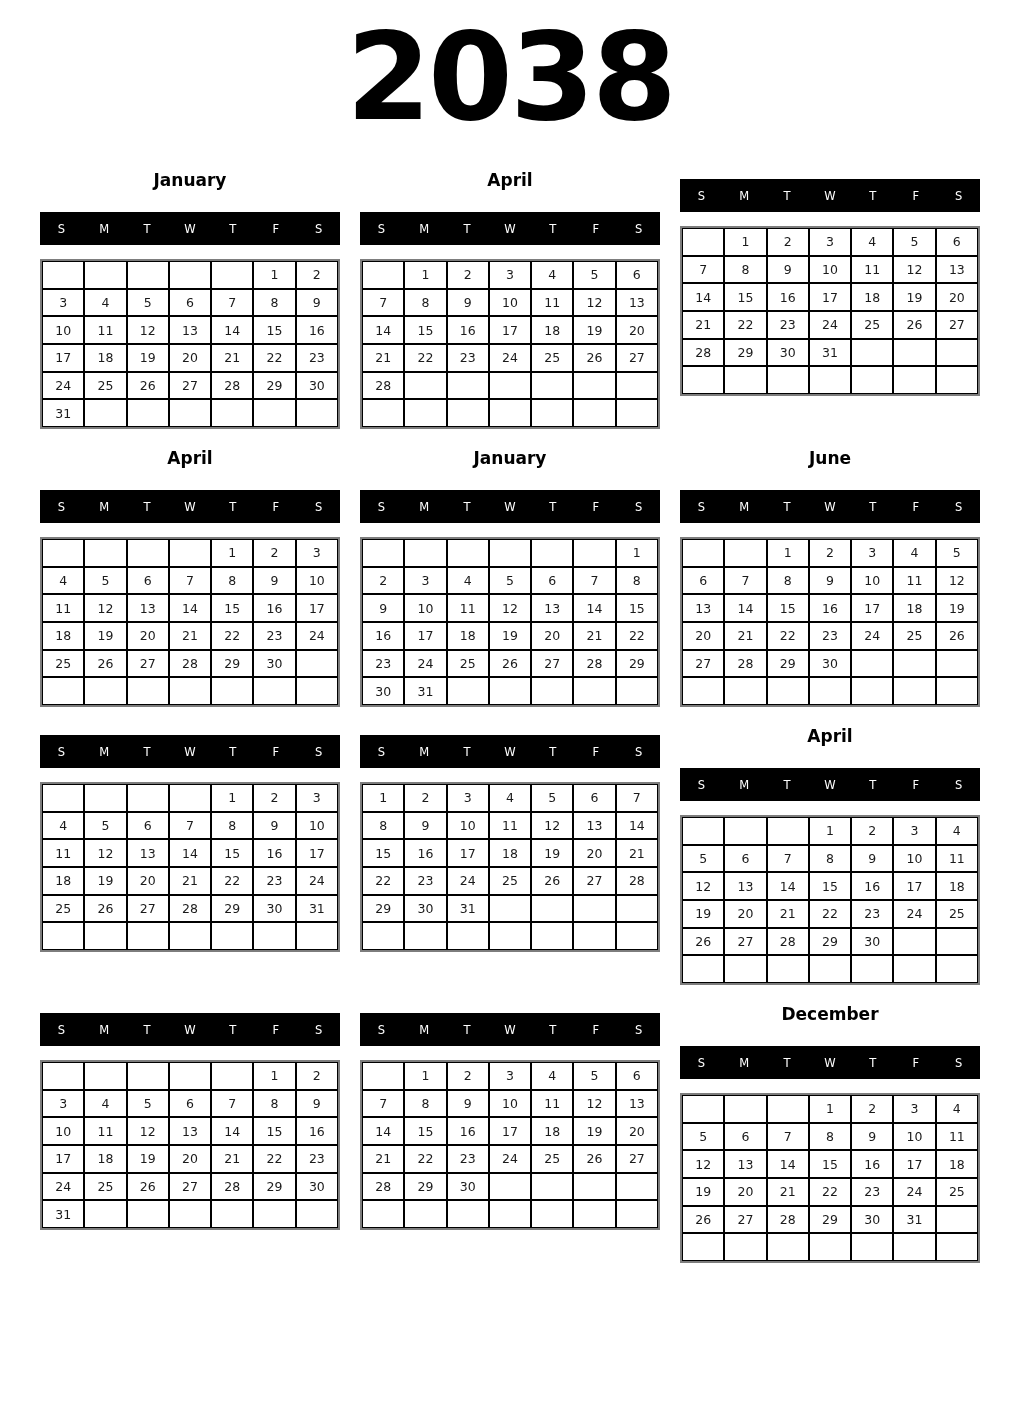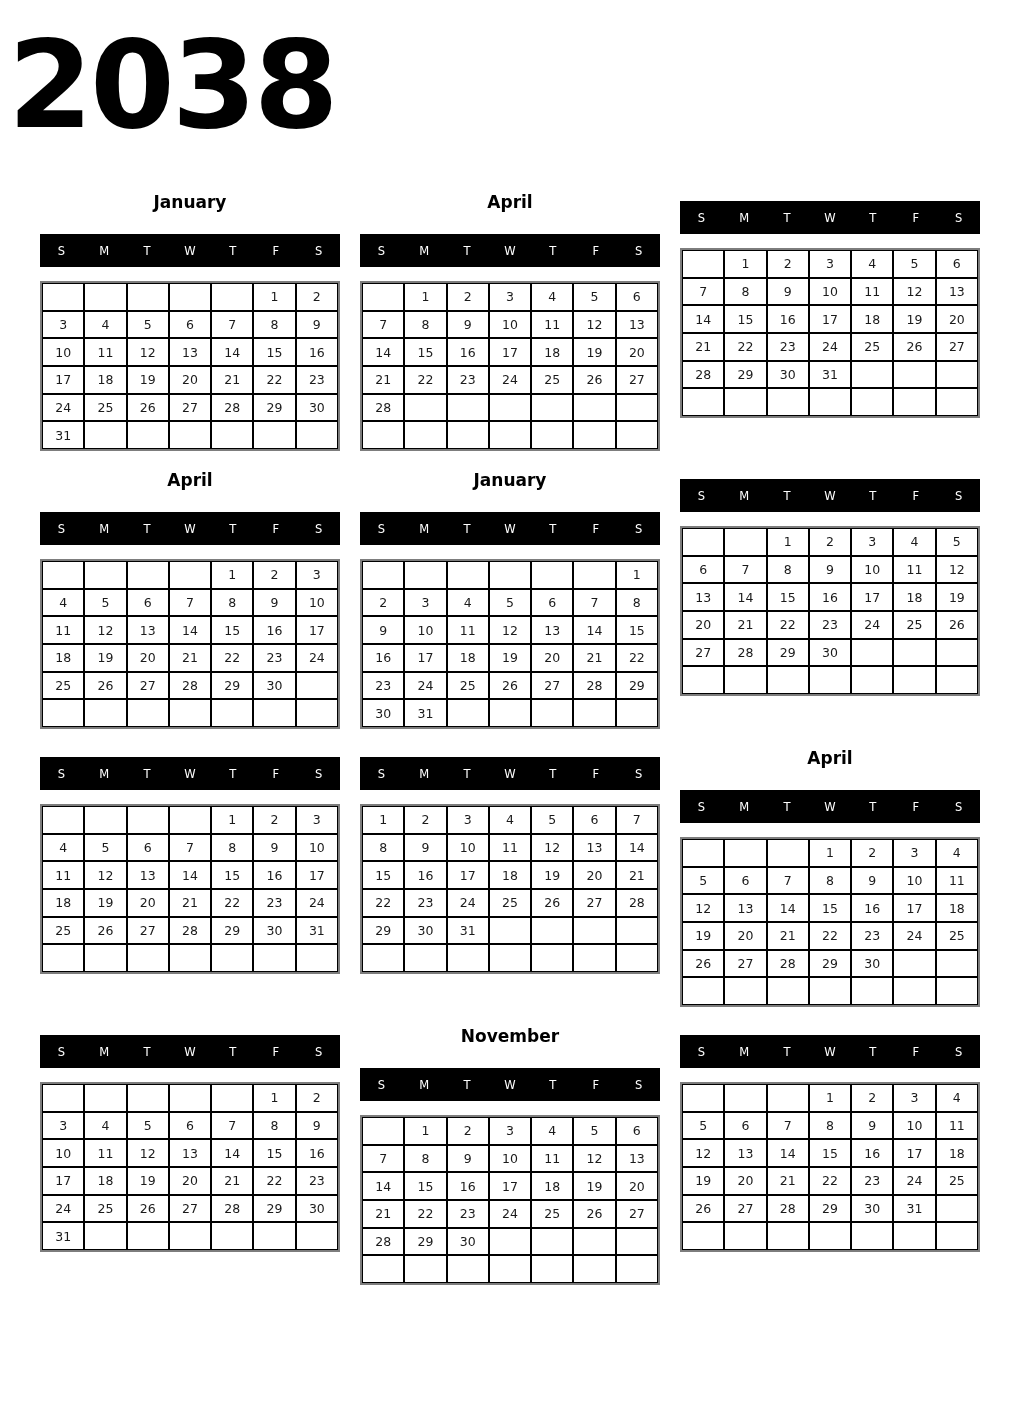--- a/index.html
+++ b/index.html
@@ -8,36 +8,37 @@
     background: #ffffff;
   }
   body {
     width: 1020px;
     height: 1412px;
     font-family: "DejaVu Sans", sans-serif;
     color: #000000;
     overflow: hidden;
   }
   .year-title {
-    margin: 8px;
+    margin: 0;
     height: 160px;
     box-sizing: border-box;
     padding-top: 16px;
     line-height: 1;
+    text-align: center;
     font-size: 122px;
     font-weight: 700;
     letter-spacing: -3px;
     color: #000000;
   }
   .months {
     display: grid;
     grid-template-columns: repeat(3, 300px);
     column-gap: 20px;
     row-gap: 13px;
-    margin: 18px 40px;
+    margin: 4px 40px;
   }
   .month {
     width: 300px;
   }
   .month-title {
     display: block;
     height: 33px;
     line-height: 33px;
     text-align: center;
     font-size: 17px;
@@ -360,20 +361,21 @@
         <div class="cell">31</div>
         <div class="cell"></div>
         <div class="cell"></div>
         <div class="cell"></div>
         <div class="cell"></div>
         <div class="cell"></div>
       </div>
   </div>
 
   <div class="month">
+    <span class="month-title">June</span>
     <div class="dow-bar">
         <span class="dow">S</span>
         <span class="dow">M</span>
         <span class="dow">T</span>
         <span class="dow">W</span>
         <span class="dow">T</span>
         <span class="dow">F</span>
         <span class="dow">S</span>
       </div>
     <div class="date-grid">
@@ -641,77 +643,77 @@
         <div class="cell"></div>
         <div class="cell"></div>
         <div class="cell"></div>
         <div class="cell"></div>
         <div class="cell"></div>
         <div class="cell"></div>
       </div>
   </div>
 
   <div class="month">
-    <span class="month-title">November</span>
-    <div class="dow-bar">
-        <span class="dow">S</span>
-        <span class="dow">M</span>
-        <span class="dow">T</span>
-        <span class="dow">W</span>
-        <span class="dow">T</span>
-        <span class="dow">F</span>
-        <span class="dow">S</span>
-      </div>
-    <div class="date-grid">
-        <div class="cell"></div>
-        <div class="cell">1</div>
-        <div class="cell">2</div>
-        <div class="cell">3</div>
-        <div class="cell">4</div>
-        <div class="cell">5</div>
-        <div class="cell">6</div>
-        <div class="cell">7</div>
-        <div class="cell">8</div>
-        <div class="cell">9</div>
-        <div class="cell">10</div>
-        <div class="cell">11</div>
-        <div class="cell">12</div>
-        <div class="cell">13</div>
-        <div class="cell">14</div>
-        <div class="cell">15</div>
-        <div class="cell">16</div>
-        <div class="cell">17</div>
-        <div class="cell">18</div>
-        <div class="cell">19</div>
-        <div class="cell">20</div>
-        <div class="cell">21</div>
-        <div class="cell">22</div>
-        <div class="cell">23</div>
-        <div class="cell">24</div>
-        <div class="cell">25</div>
-        <div class="cell">26</div>
-        <div class="cell">27</div>
-        <div class="cell">28</div>
-        <div class="cell">29</div>
-        <div class="cell">30</div>
-        <div class="cell"></div>
-        <div class="cell"></div>
-        <div class="cell"></div>
-        <div class="cell"></div>
-        <div class="cell"></div>
-        <div class="cell"></div>
-        <div class="cell"></div>
-        <div class="cell"></div>
-        <div class="cell"></div>
-        <div class="cell"></div>
-        <div class="cell"></div>
-      </div>
-  </div>
-
-  <div class="month">
+    <div class="dow-bar">
+        <span class="dow">S</span>
+        <span class="dow">M</span>
+        <span class="dow">T</span>
+        <span class="dow">W</span>
+        <span class="dow">T</span>
+        <span class="dow">F</span>
+        <span class="dow">S</span>
+      </div>
+    <div class="date-grid">
+        <div class="cell"></div>
+        <div class="cell">1</div>
+        <div class="cell">2</div>
+        <div class="cell">3</div>
+        <div class="cell">4</div>
+        <div class="cell">5</div>
+        <div class="cell">6</div>
+        <div class="cell">7</div>
+        <div class="cell">8</div>
+        <div class="cell">9</div>
+        <div class="cell">10</div>
+        <div class="cell">11</div>
+        <div class="cell">12</div>
+        <div class="cell">13</div>
+        <div class="cell">14</div>
+        <div class="cell">15</div>
+        <div class="cell">16</div>
+        <div class="cell">17</div>
+        <div class="cell">18</div>
+        <div class="cell">19</div>
+        <div class="cell">20</div>
+        <div class="cell">21</div>
+        <div class="cell">22</div>
+        <div class="cell">23</div>
+        <div class="cell">24</div>
+        <div class="cell">25</div>
+        <div class="cell">26</div>
+        <div class="cell">27</div>
+        <div class="cell">28</div>
+        <div class="cell">29</div>
+        <div class="cell">30</div>
+        <div class="cell"></div>
+        <div class="cell"></div>
+        <div class="cell"></div>
+        <div class="cell"></div>
+        <div class="cell"></div>
+        <div class="cell"></div>
+        <div class="cell"></div>
+        <div class="cell"></div>
+        <div class="cell"></div>
+        <div class="cell"></div>
+        <div class="cell"></div>
+      </div>
+  </div>
+
+  <div class="month">
+    <span class="month-title">December</span>
     <div class="dow-bar">
         <span class="dow">S</span>
         <span class="dow">M</span>
         <span class="dow">T</span>
         <span class="dow">W</span>
         <span class="dow">T</span>
         <span class="dow">F</span>
         <span class="dow">S</span>
       </div>
     <div class="date-grid">

